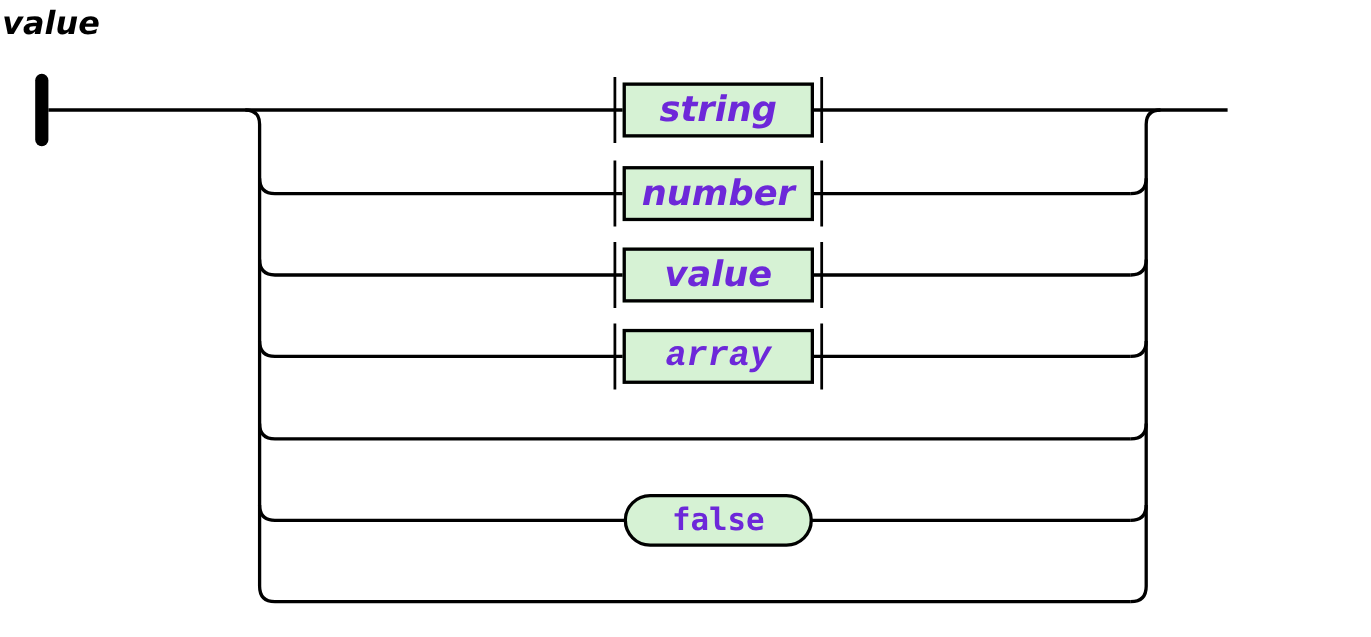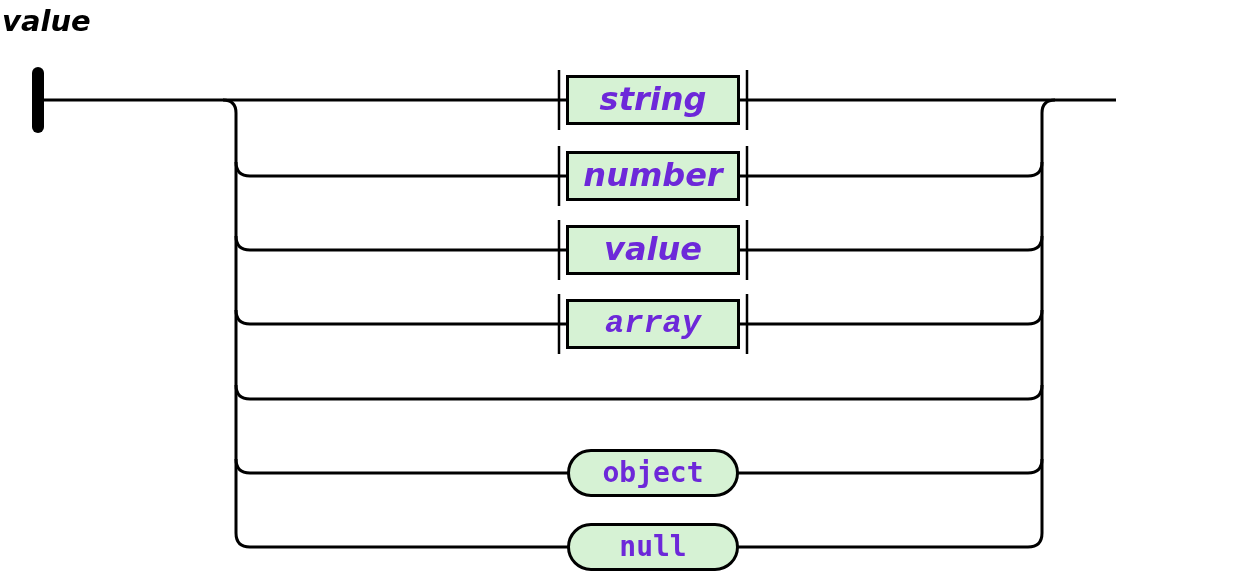--- a/index.html
+++ b/index.html
@@ -95,19 +95,16 @@
     <span class="label">number</span>
   </div>
   <div class="node nonterminal" style="left:566px; top:225px;">
     <span class="label">value</span>
   </div>
   <div class="node nonterminal" style="left:566px; top:299px;font-family:Liberation Mono, monospace;">
     <span class="label">array</span>
   </div>
 
   <div class="node terminal" style="left:567px; top:449px;">
-    <span class="label">object</span>
-  </div>
-  <div class="node terminal" style="left:567px; top:523px;">
-    <span class="label">null</span>
+    <span class="label">false</span>
   </div>
 
 </div>
 
 </body></html>

